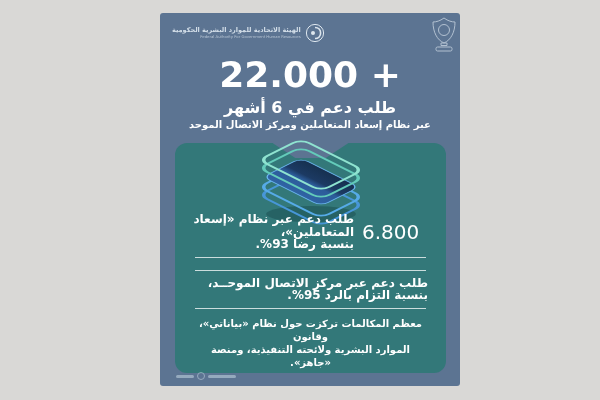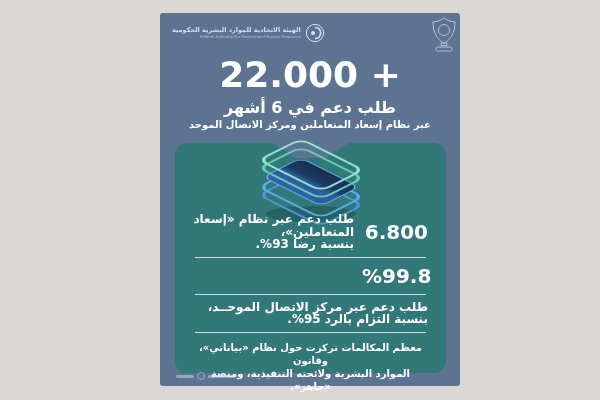--- a/index.html
+++ b/index.html
@@ -31,21 +31,21 @@
     background:#337879;border-radius:12px;
   }
   .notch{
     position:absolute;top:0;left:50%;transform:translateX(-50%);
     width:76px;height:15px;background:#5c7492;
     clip-path:polygon(0 0,100% 0,70% 100%,30% 100%);
   }
   .stack{position:absolute;top:-5px;left:50%;transform:translateX(-50%);}
   .stats{position:absolute;top:68px;left:18px;right:18px;}
   .stat-row{display:flex;align-items:center;direction:rtl;gap:8px;padding:2px 0;}
-  .stat-value{direction:ltr;font-size:20px;font-weight:bold;color:#fff;width:66px;text-align:right;flex:none;}
+  .stat-value{direction:ltr;font-size:20px;font-weight:normal;color:#fff;width:66px;text-align:left;flex:none;}
   .stat-label{flex:1;color:#fff;font-size:12px;font-weight:bold;line-height:12.5px;text-align:right;white-space:pre-line;direction:rtl;}
   .divider{height:1px;background:rgba(255,255,255,.75);margin:4px 2px;}
   .note{color:#fff;font-size:10px;font-weight:bold;line-height:13px;text-align:center;white-space:pre-line;direction:rtl;padding:4px 2px 6px;}
   
   .watermark{position:absolute;bottom:6px;left:16px;display:flex;align-items:center;gap:3px;opacity:.5;}
   .wm-bar{height:3px;border-radius:1.5px;background:#cfe0ea;}
   .wm-bar.a{width:18px;}
   .wm-bar.b{width:28px;}
   .wm-circle{width:6px;height:6px;border:1px solid #cfe0ea;border-radius:50%;}
 </style>
@@ -104,21 +104,20 @@
     <div class="stats">
 
       <div class="stat-row">
         <div class="stat-value">6.800</div>
         <div class="stat-label">طلب دعم عبر نظام «إسعاد المتعاملين»،
 بنسبة رضا ‪%93‬.</div>
       </div>
       <div class="divider"></div>
 
       <div class="stat-row">
-        <div class="stat-value">%99.8</div>
       </div>
       <div class="divider"></div>
 
       <div class="stat-row">
         <div class="stat-label">طلب دعم عبر مركز الاتصال الموحــد،
 بنسبة التزام بالرد ‪%95‬.</div>
       </div>
       <div class="divider"></div>
 
       <div class="note">معظم المكالمات تركزت حول نظام «بياناتي»، وقانون

